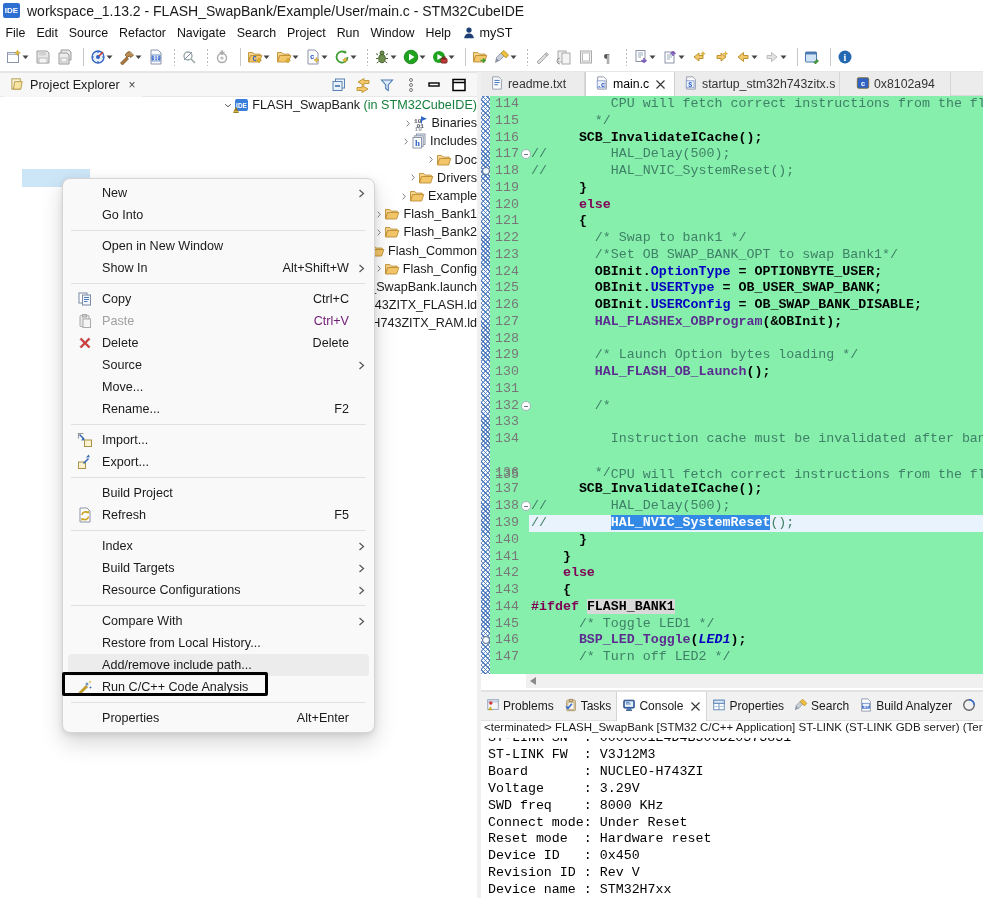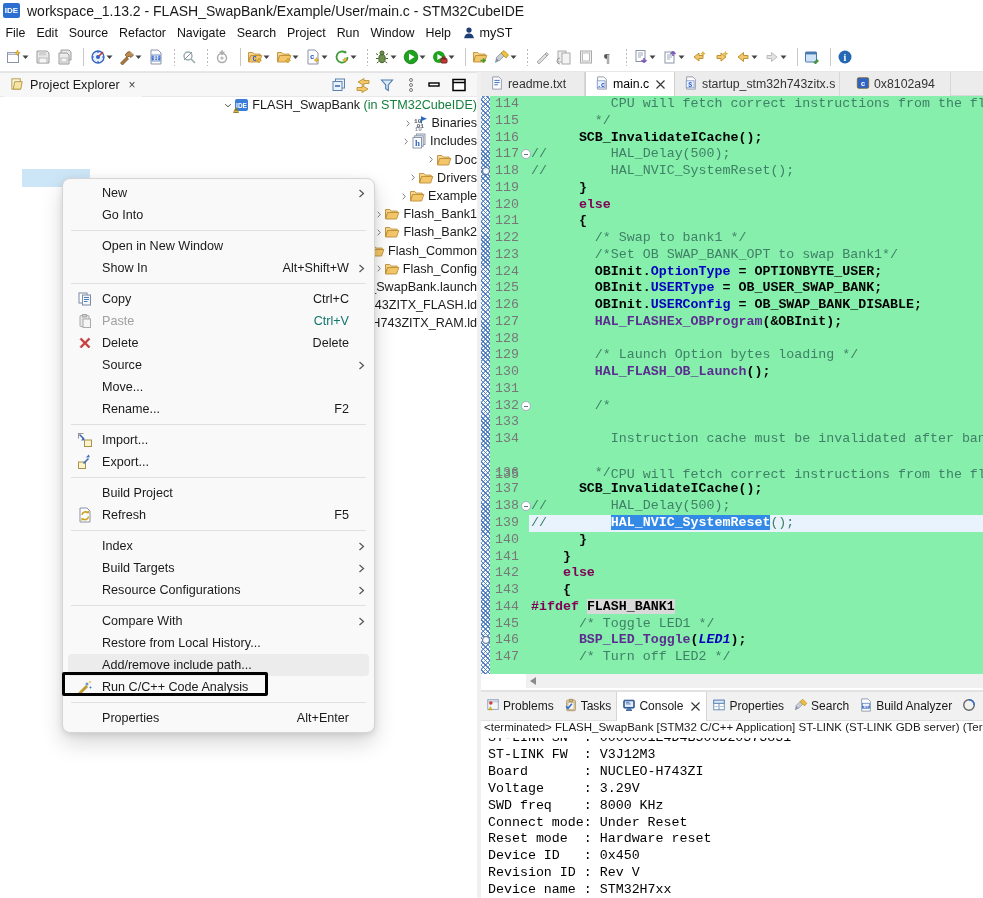--- a/index.html
+++ b/index.html
@@ -122,21 +122,21 @@
   #ctx-menu { left:62px; top:178px; width:313px; background:#f9f9f9;
     border:1px solid #d5d5d5; border-radius:8px; padding:3px 0;
     box-shadow:0 10px 22px rgba(0,0,0,.16), 0 2px 6px rgba(0,0,0,.10); z-index:50; }
   .cm-item { height:22px; margin:0 5px; display:flex; align-items:center;
     border-radius:4px; font-size:12.6px; color:#1a1a1a; }
   .cm-item.hover { background:#ececec; }
   .cm-item.disabled { color:#a0a0a0; }
   .cm-item .cicon { width:30px; padding-left:4px; display:flex; justify-content:center; align-items:center; }
   .cm-item .clabel { flex:1; padding-left:4px; white-space:nowrap; }
   .cm-item .cshort { padding-right:6px; color:#1a1a1a; white-space:nowrap; }
-  .cm-item.disabled .cshort { color:#0f766e;margin-left:36px; }
+  .cm-item.disabled .cshort { color:#701a75;margin-left:36px; }
   .cm-item .cchev { width:14px; display:flex; align-items:center; justify-content:center; padding-right:2px; }
   .cm-sep { height:9px; display:flex; align-items:center; padding:0 8px; }
   .cm-sep::after { content:""; width:100%; height:1px; background:#e0e0e0; }
 
   #annotation-rect { left:62px; top:672px; width:206px; height:24px;
     border:3px solid #000; border-radius:2px; z-index:60; background:transparent; }
 </style>
 </head>
 <body>
 

